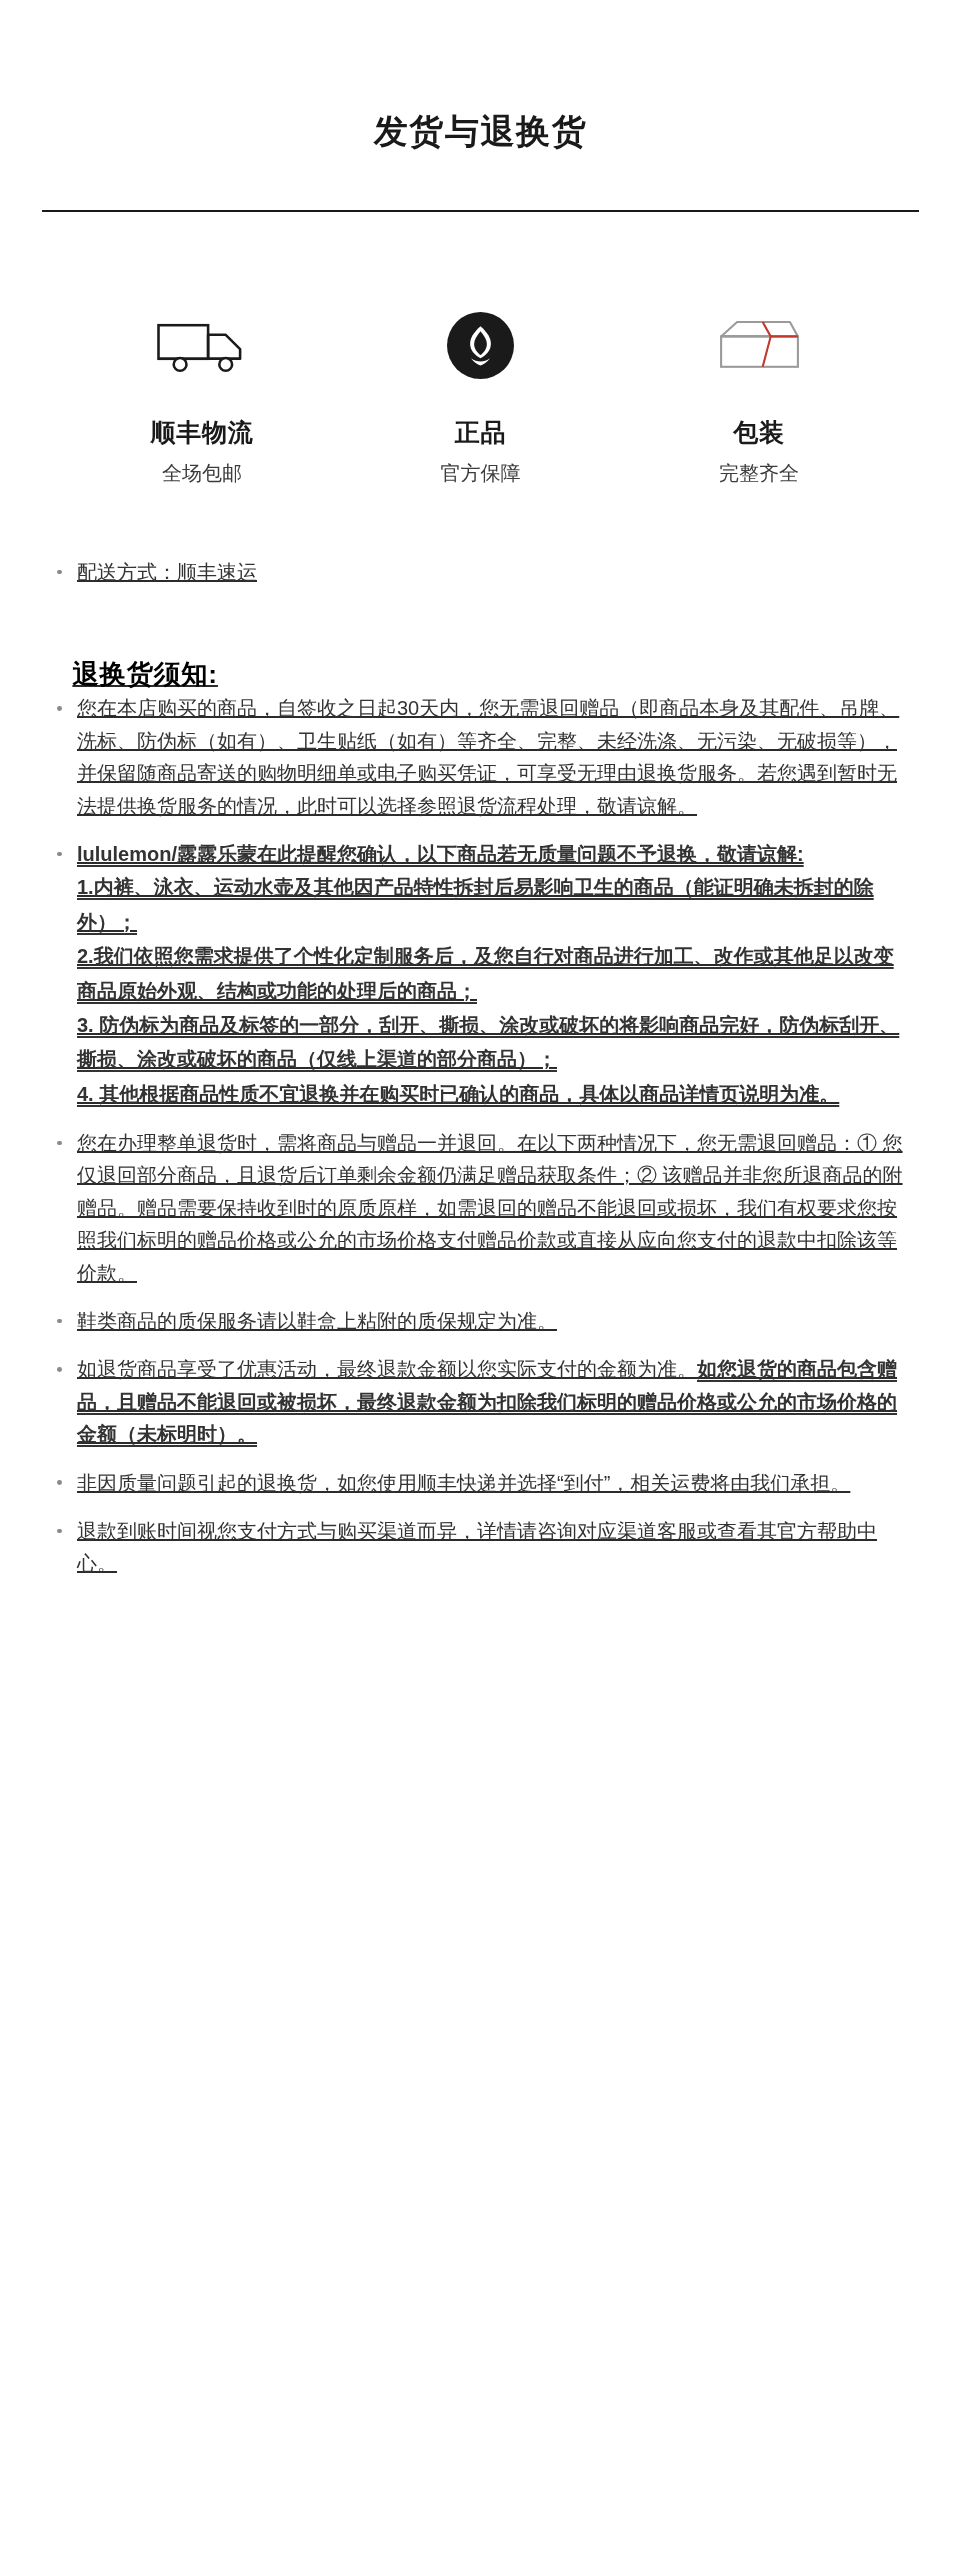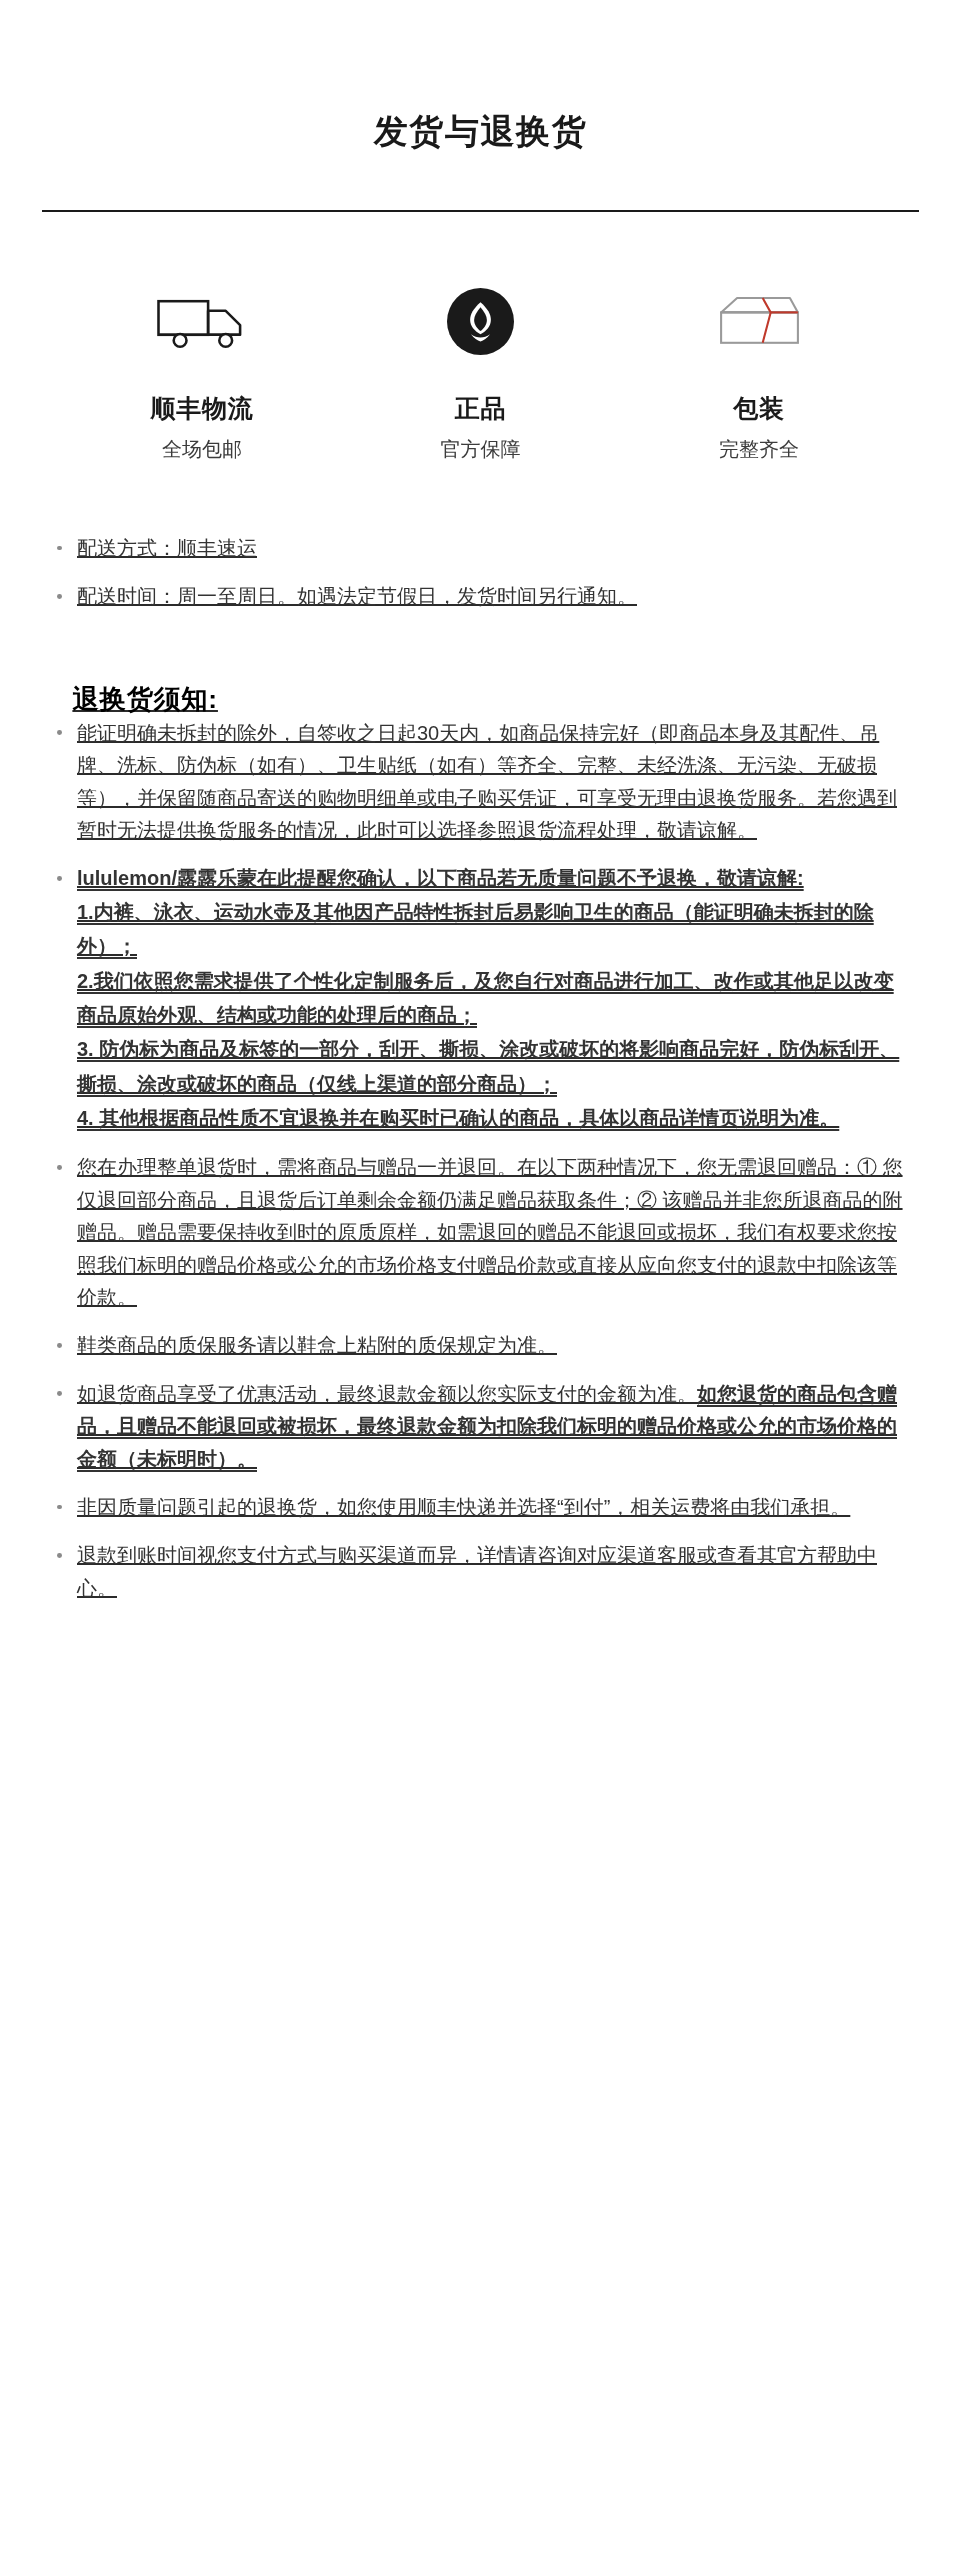--- a/index.html
+++ b/index.html
@@ -34,21 +34,21 @@
     line-height: 1.2;
   }
   .title-rule {
     margin: 58px 42px 0 42px;
     border-top: 2.4px solid #1a1a1a;
   }
   
   .features {
     display: flex;
     justify-content: space-between;
-    padding: 66px 106px 0 106px;
+    padding: 90px 106px 0 106px;
     box-sizing: border-box;
   }
   .feature {
     width: 192px;
     text-align: center;
   }
   .feature-icon {
     height: 88px;
     display: flex;
     align-items: center;
@@ -193,30 +193,29 @@
       </div>
       <div class="feature-name">包装</div>
       <div class="feature-sub">完整齐全</div>
     </div>
 
   </div>
 
   <div class="section delivery-list">
     <ul class="bullets">
       <li>配送方式：顺丰速运</li>
-      <li>配送时间：周一至周日。如遇法定节假日，发货时间另行通知。</li>
     </ul>
   </div>
 
   <div class="section">
     <div class="policy-heading">退换货须知:</div>
 
     <ul class="bullets policy-list">
 
-      <li>能证明确未拆封的除外，自签收之日起30天内，如商品保持完好（即商品本身及其配件、吊牌、洗标、防伪标（如有）、卫生贴纸（如有）等齐全、完整、未经洗涤、无污染、无破损等），并保留随商品寄送的购物明细单或电子购买凭证，可享受无理由退换货服务。若您遇到暂时无法提供换货服务的情况，此时可以选择参照退货流程处理，敬请谅解。</li>
+      <li>您在本店购买的商品，自签收之日起30天内，您无需退回赠品（即商品本身及其配件、吊牌、洗标、防伪标（如有）、卫生贴纸（如有）等齐全、完整、未经洗涤、无污染、无破损等），并保留随商品寄送的购物明细单或电子购买凭证，可享受无理由退换货服务。若您遇到暂时无法提供换货服务的情况，此时可以选择参照退货流程处理，敬请谅解。</li>
 
       <li>
         <span class="u-bold">lululemon/露露乐蒙在此提醒您确认，以下商品若无质量问题不予退换，敬请谅解:</span>
         <span class="sub-lines">
           <span class="sl">1.内裤、泳衣、运动水壶及其他因产品特性拆封后易影响卫生的商品（能证明确未拆封的除外）；</span>
           <span class="sl">2.我们依照您需求提供了个性化定制服务后，及您自行对商品进行加工、改作或其他足以改变商品原始外观、结构或功能的处理后的商品；</span>
           <span class="sl">3. 防伪标为商品及标签的一部分，刮开、撕损、涂改或破坏的将影响商品完好，防伪标刮开、撕损、涂改或破坏的商品（仅线上渠道的部分商品）；</span>
           <span class="sl">4. 其他根据商品性质不宜退换并在购买时已确认的商品，具体以商品详情页说明为准。</span>
         </span>
       </li>

